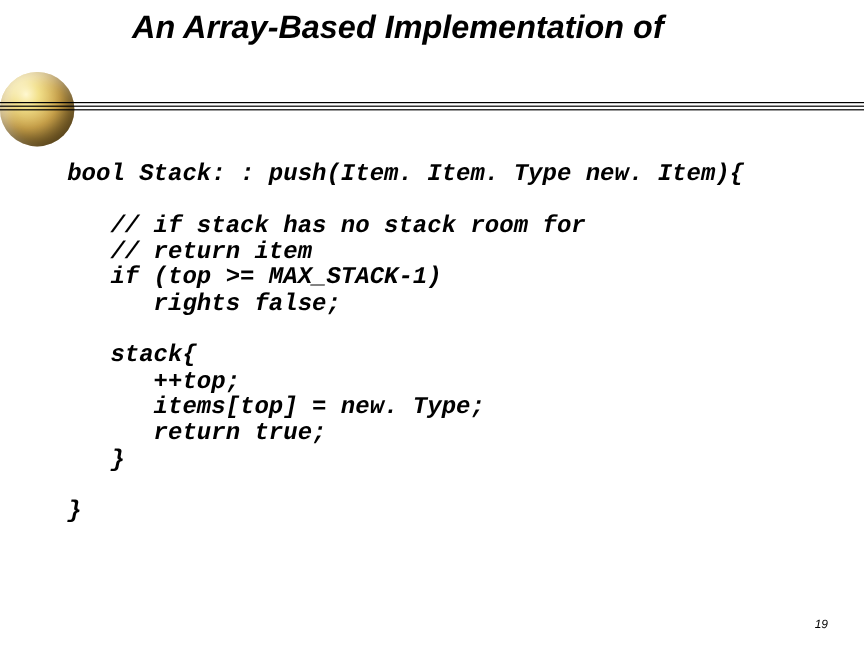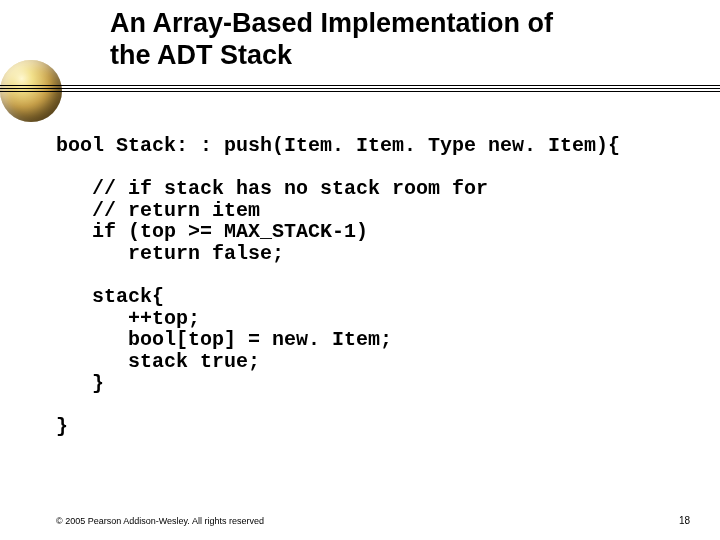--- a/index.html
+++ b/index.html
@@ -1,15 +1,15 @@
 <!DOCTYPE html>
 <html><head>
 <meta charset="utf-8">
 <style>
-  * { margin: 0; padding: 0; box-sizing: border-box; }
+  * { margin: 0; padding: 0; box-sizing: border-box; font-style: italic; }
   html, body { width: 720px; height: 540px; overflow: hidden; background: #fff; }
   .slide {
     width: 720px; height: 540px;
     position: relative;
     font-family: Arial, Helvetica, sans-serif;
     color: #000;
   }
   .header-band {
     position: absolute;
     left: 0; top: 0; width: 100%; height: 90px;
@@ -71,34 +71,32 @@
   <div class="pearl"></div>
 
   <div class="hrules">
     <div></div>
       <div></div>
       <div></div>
   </div>
 
   <div class="title">
     <span>An Array-Based Implementation of</span><br>
-    <span>the ADT Stack</span>
   </div>
 
   <div class="code"><span>bool Stack: : push(Item. Item. Type new. Item){</span>
 <span></span>
 <span>   // if stack has no stack room for</span>
 <span>   // return item</span>
 <span>   if (top &gt;= MAX_STACK-1)</span>
-<span>      return false;</span>
+<span>      rights false;</span>
 <span></span>
 <span>   stack{</span>
 <span>      ++top;</span>
-<span>      bool[top] = new. Item;</span>
-<span>      stack true;</span>
+<span>      items[top] = new. Type;</span>
+<span>      return true;</span>
 <span>   }</span>
 <span></span>
 <span>}</span></div>
 
-  <div class="footer-left">© 2005 Pearson Addison-Wesley. All rights reserved</div>
-  <div class="footer-right">18</div>
+  <div class="footer-right">19</div>
 
 </div>
 
 </body></html>

